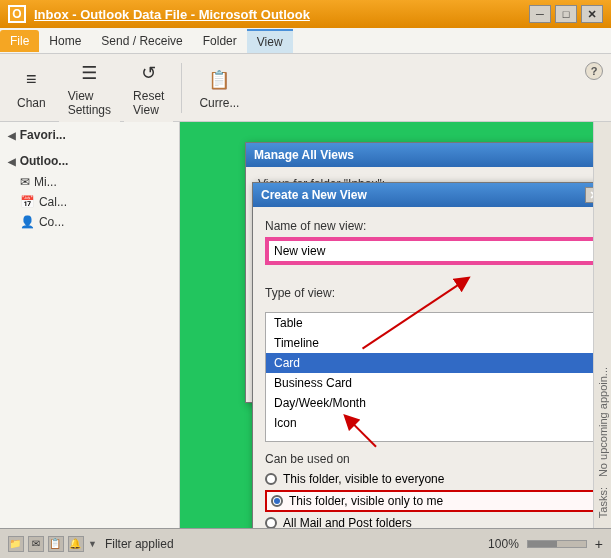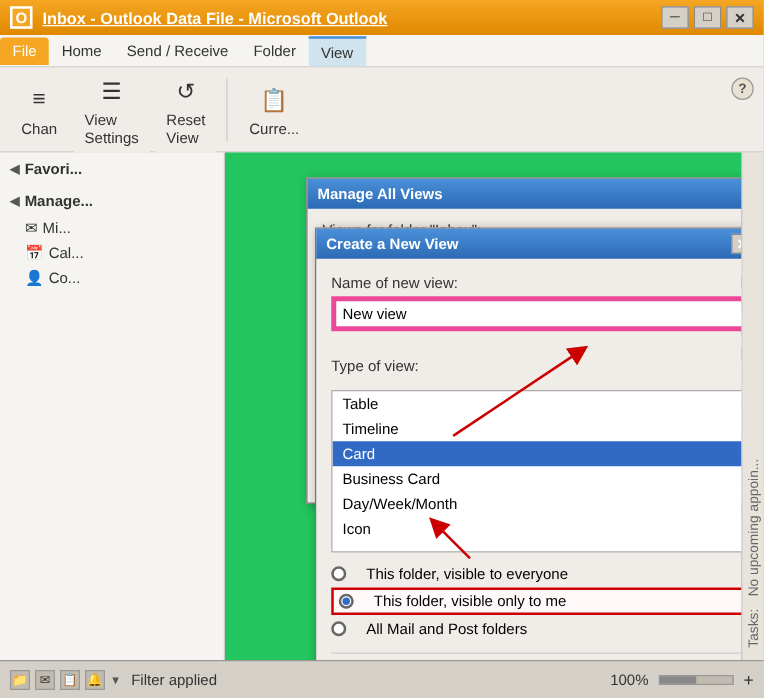--- a/index.html
+++ b/index.html
@@ -74,21 +74,21 @@
     .create-dialog .dialog-title-bar { background: linear-gradient(to bottom, #4a90d9 0%, #2c6ab5 100%); }
     .create-body { padding: 12px; }
     .field-label { font-size: 12px; color: #333; margin-bottom: 4px; }
     .text-input { width: 100%; padding: 3px 5px; border: 4px solid #ec4899; background: #fff; font-size: 12px; margin-bottom: 21px; }
     .type-label { font-size: 12px; color: #333; margin-bottom: 12px; }
     .type-list { border: 1px solid #aaa; background: #fff; height: 130px; overflow-y: auto; margin-bottom: 10px; }
     .type-item { padding: 3px 8px; font-size: 12px; cursor: pointer; }
     .type-item.selected { background: #316ac5; color: #fff; }
     .can-be-used { font-size: 12px; color: #333; margin-bottom: 6px; }
     .radio-group { display: flex; flex-direction: column; gap: 4px; margin-bottom: 12px; }
-    .radio-item { display: flex; align-items: center; gap: 16px; font-size: 12px; cursor: pointer; }
+    .radio-item { display: flex; align-items: center; gap: 6px; font-size: 12px; cursor: pointer; }
     .radio-circle { width: 12px; height: 12px; border-radius: 50%; border: 2px solid #666; background: #fff; display: flex; align-items: center; justify-content: center; }
     .radio-circle.checked::after { content: ''; width: 6px; height: 6px; border-radius: 50%; background: #316ac5; }
     .radio-item.highlighted { border: 2px solid #c00; padding: 2px 4px; background: #fff8f8; }
     .create-footer { display: flex; justify-content: center; gap: 10px; padding-top: 8px; border-top: 1px solid #ccc; }
     .create-ok-btn { padding: 4px 20px; background: linear-gradient(to bottom, #f5f4f0, #e0dcd4); border: 2px solid #4a90d9; font-size: 12px; cursor: pointer; min-width: 70px; text-align: center; }
     .create-cancel-btn { padding: 4px 16px; background: linear-gradient(to bottom, #f5f4f0, #e0dcd4); border: 1px solid #999; font-size: 12px; cursor: pointer; min-width: 70px; text-align: center; }
 
     
     .arrow-overlay { position: absolute; top: 0; left: 0; width: 100%; height: 100%; pointer-events: none; z-index: 30; }
   </style>
@@ -141,21 +141,21 @@
   <div class="nav-panel">
     <div class="nav-section">
       <div class="nav-header">
         <span class="nav-arrow">◀</span>
         <span>Favori...</span>
       </div>
     </div>
     <div class="nav-section">
       <div class="nav-header">
         <span class="nav-arrow">◀</span>
-        <span>Manage...</span>
+        <span>Outloo...</span>
       </div>
       <div class="nav-item">
         <span>✉</span>
         <span>Mi...</span>
       </div>
       <div class="nav-item">
         <span>📅</span>
         <span>Cal...</span>
       </div>
       <div class="nav-item">
@@ -220,20 +220,21 @@
         <input class="text-input" type="text" value="New view" style="">
         <div class="type-label">Type of view:</div>
         <div class="type-list">
           <div class="type-item">Table</div>
           <div class="type-item">Timeline</div>
           <div class="type-item selected">Card</div>
           <div class="type-item">Business Card</div>
           <div class="type-item">Day/Week/Month</div>
           <div class="type-item">Icon</div>
         </div>
+        <div class="can-be-used">Can be used on</div>
         <div class="radio-group">
           <div class="radio-item">
             <div class="radio-circle"></div>
             <span>This folder, visible to everyone</span>
           </div>
           <div class="radio-item highlighted">
             <div class="radio-circle checked"></div>
             <span>This folder, visible only to me</span>
           </div>
           <div class="radio-item">

